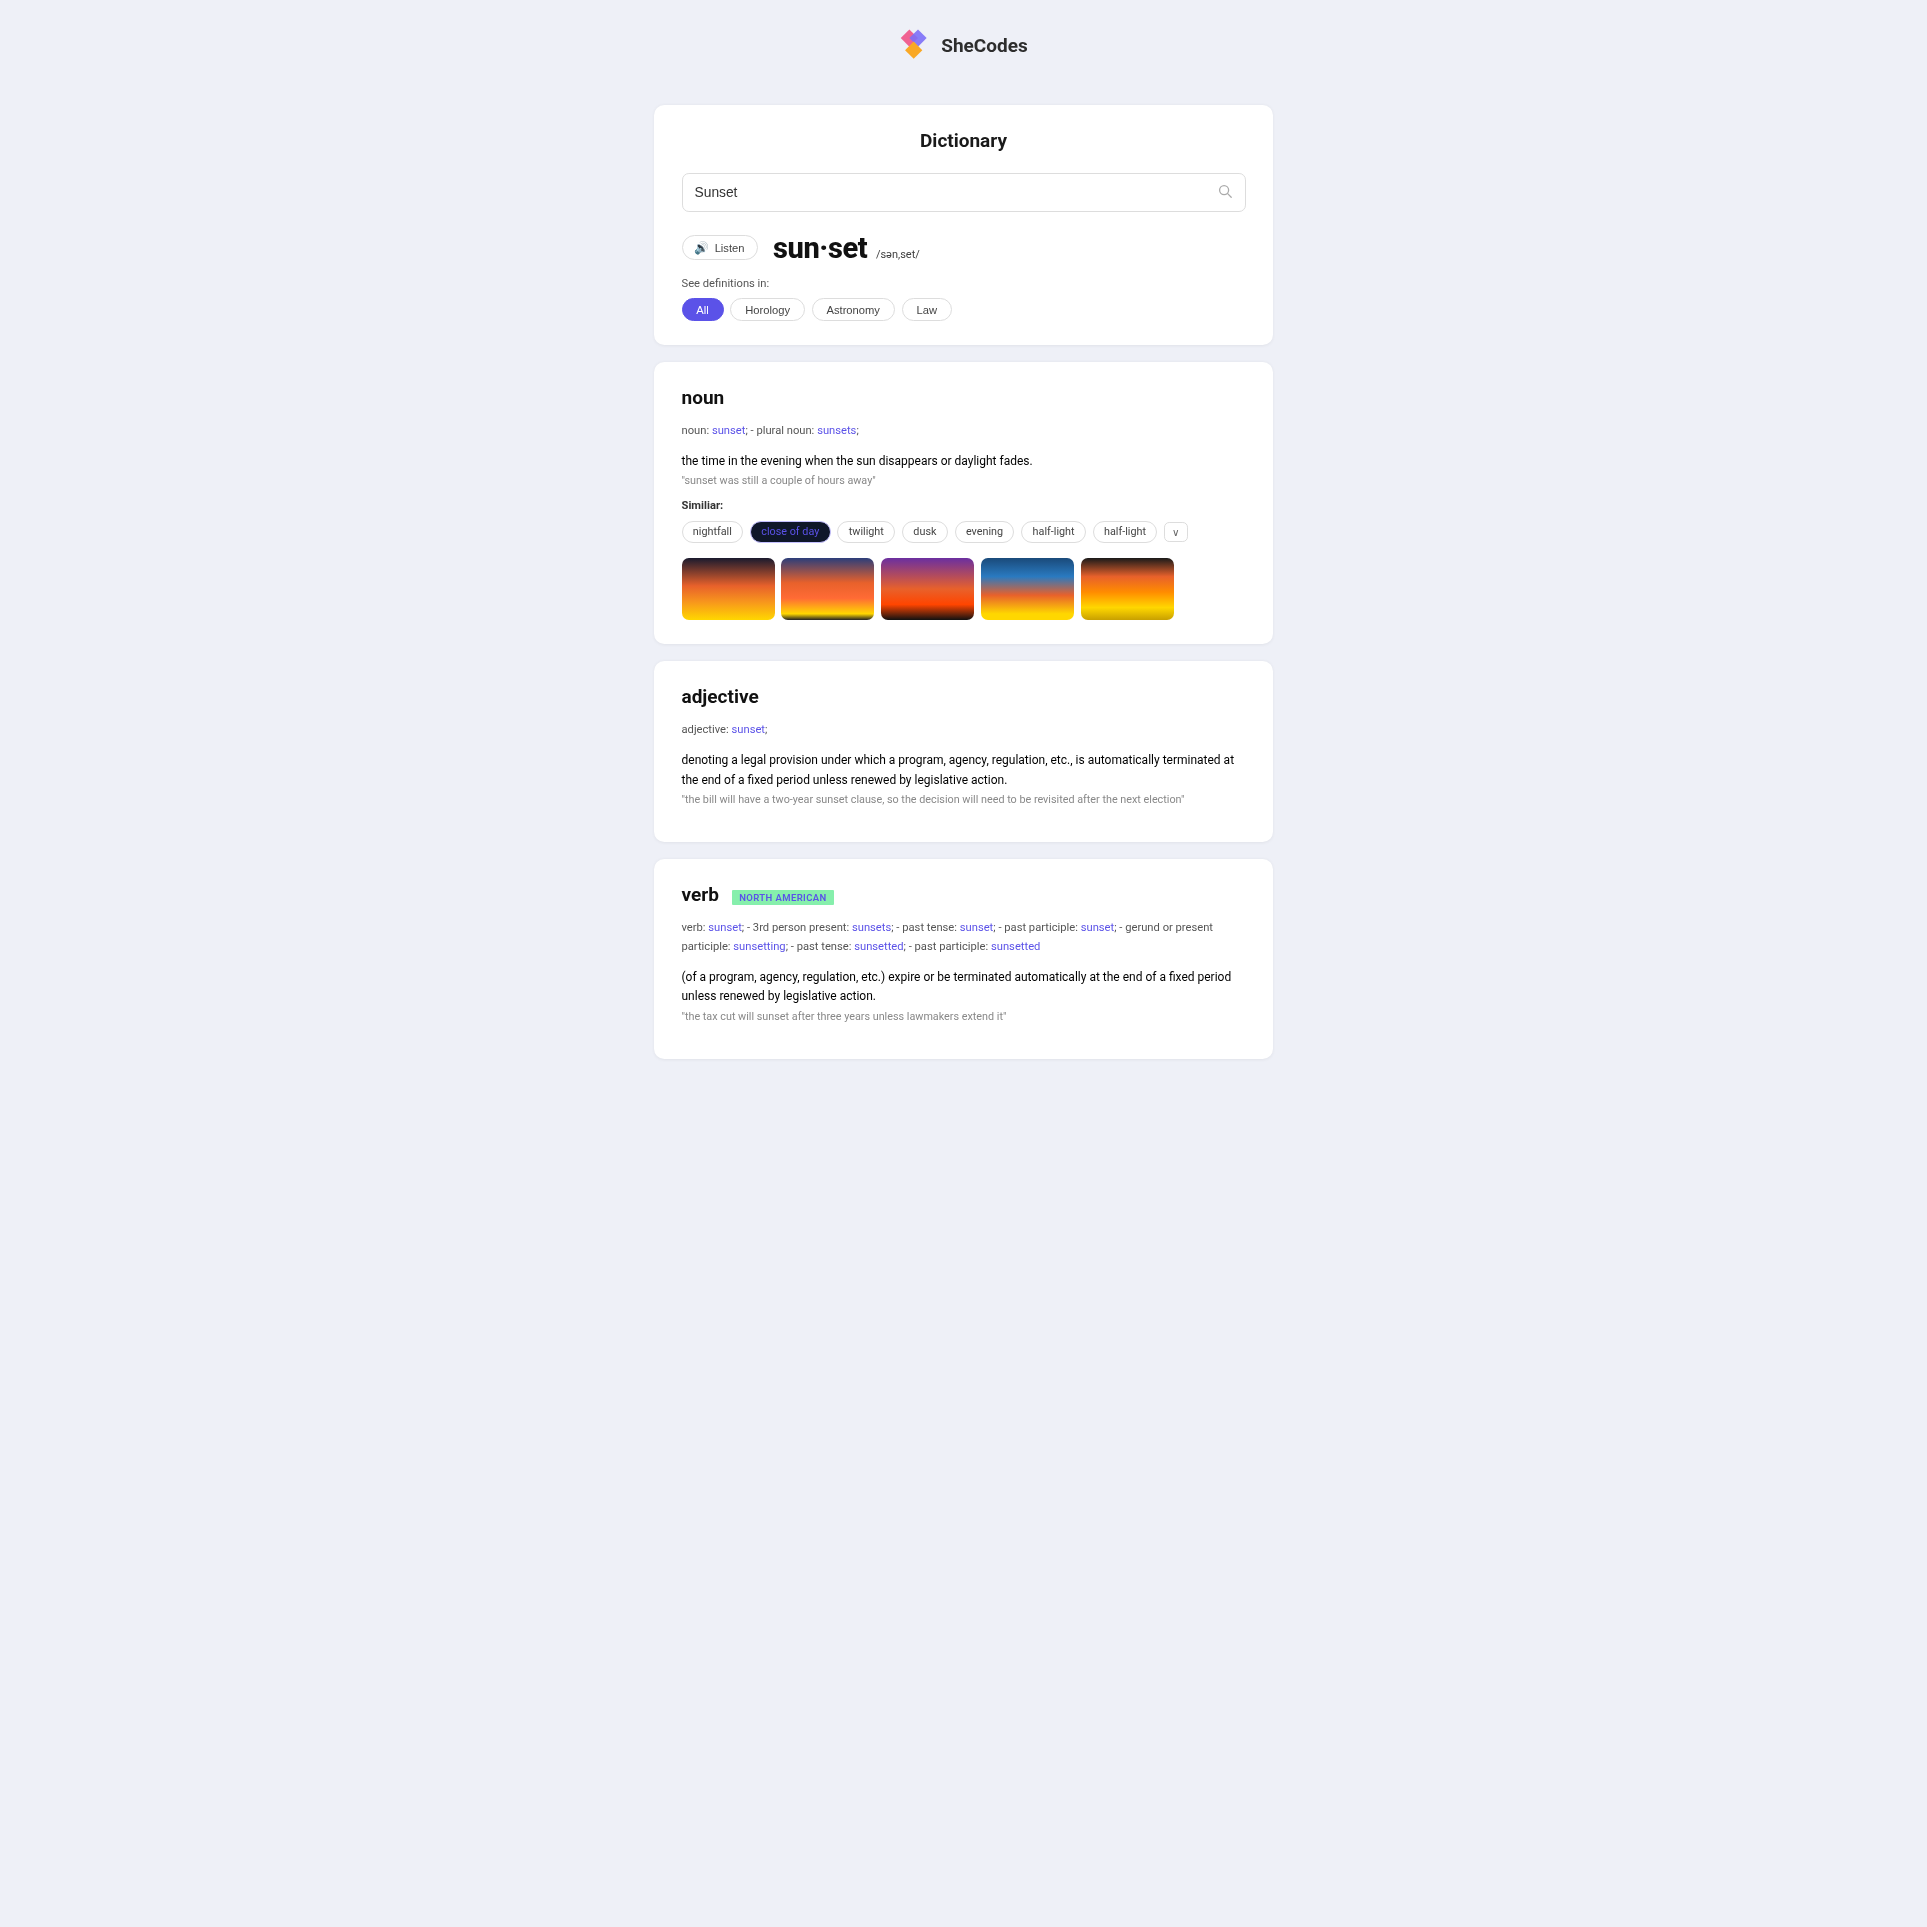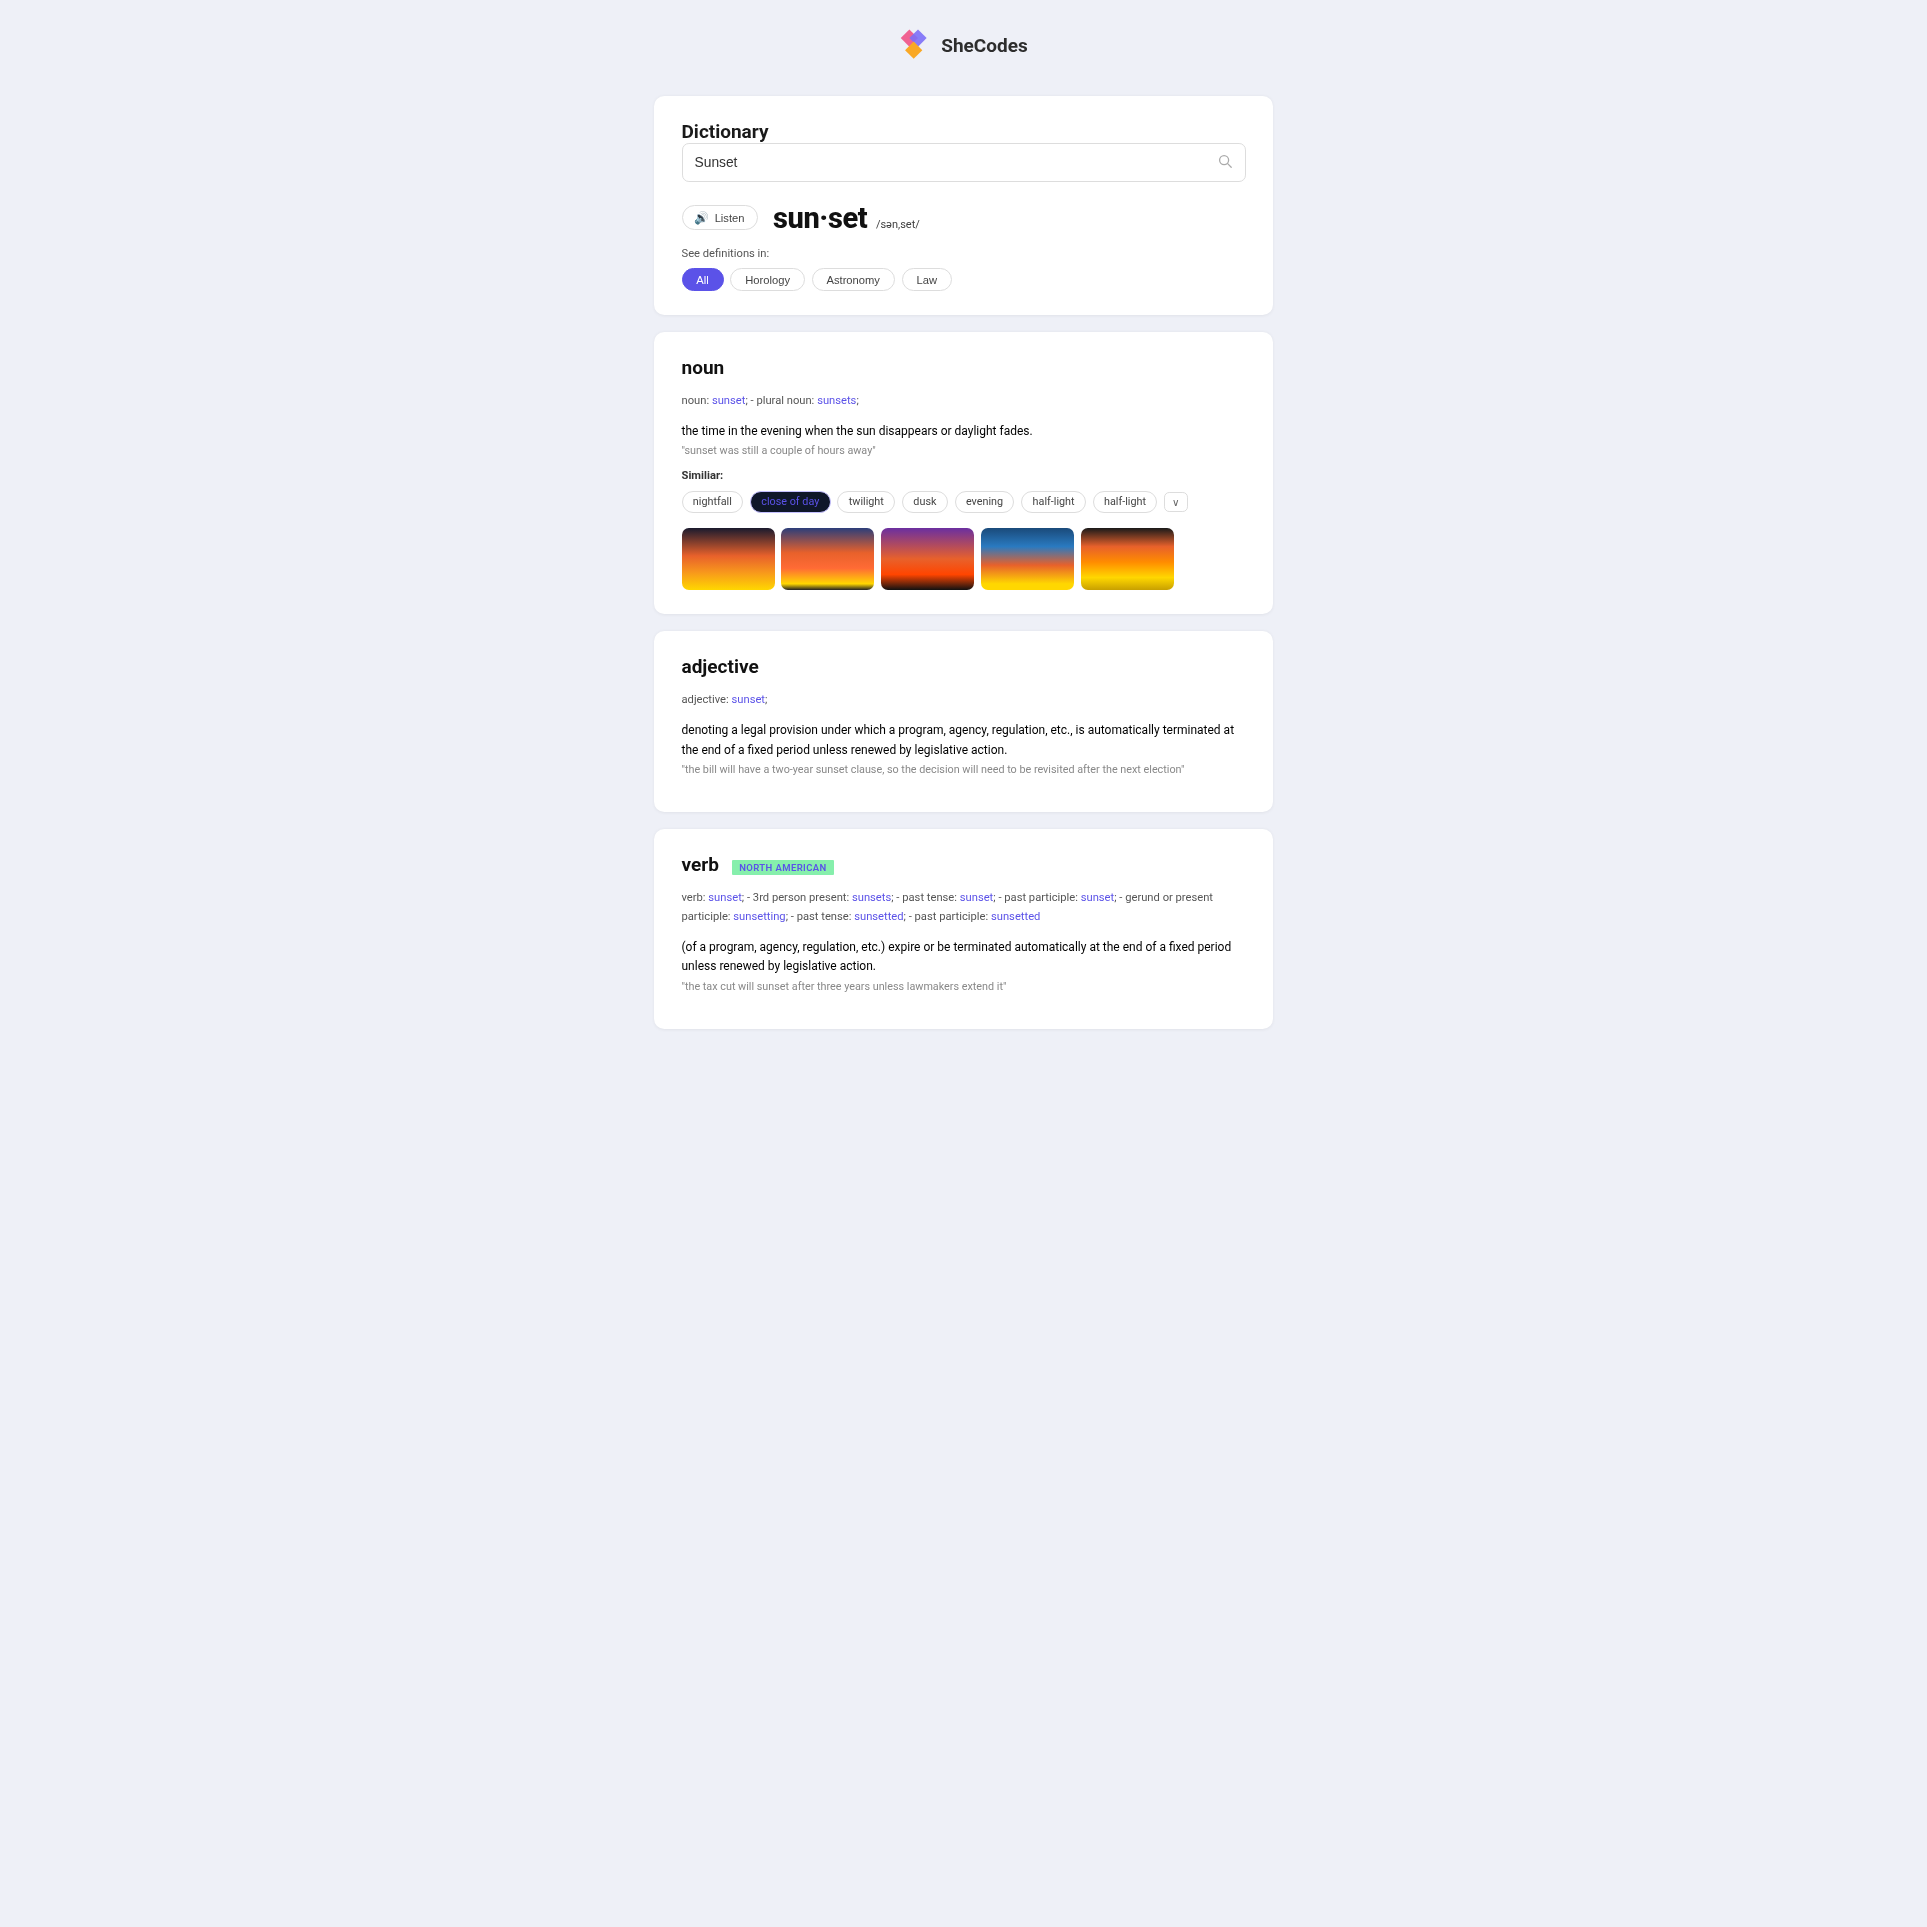--- a/index.html
+++ b/index.html
@@ -6,21 +6,21 @@
     body {
       background: #eef0f7;
       font-family: -apple-system, BlinkMacSystemFont, 'Segoe UI', Roboto, sans-serif;
       min-height: 100vh;
       padding: 26px 17px 52px;
     }
     .logo-area {
       display: flex;
       justify-content: center;
       align-items: center;
-      margin-bottom: 32px;
+      margin-bottom: 41px;
       gap: 4px;
     }
     .logo-diamonds {
       width: 38px;
       height: 38px;
       position: relative;
     }
     .logo-text {
       font-size: 19px;
       font-weight: 700;
@@ -31,21 +31,22 @@
       border-radius: 10.3px;
       padding: 24px 27.5px;
       max-width: 619px;
       margin: 0 auto 17px;
       box-shadow: 0 0.9px 3.4px rgba(0,0,0,0.06);
     }
     .card-title {
       font-size: 19px;
       font-weight: 700;
       color: #1a1a1a;
-      margin-bottom: 0;
+      margin-bottom: 21px;
+      text-align: center;
     }
     .search-box {
       display: flex;
       align-items: center;
       border: 1.3px solid #ddd;
       border-radius: 6.9px;
       padding: 8.6px 12px;
       margin-bottom: 19px;
     }
     .search-input {

